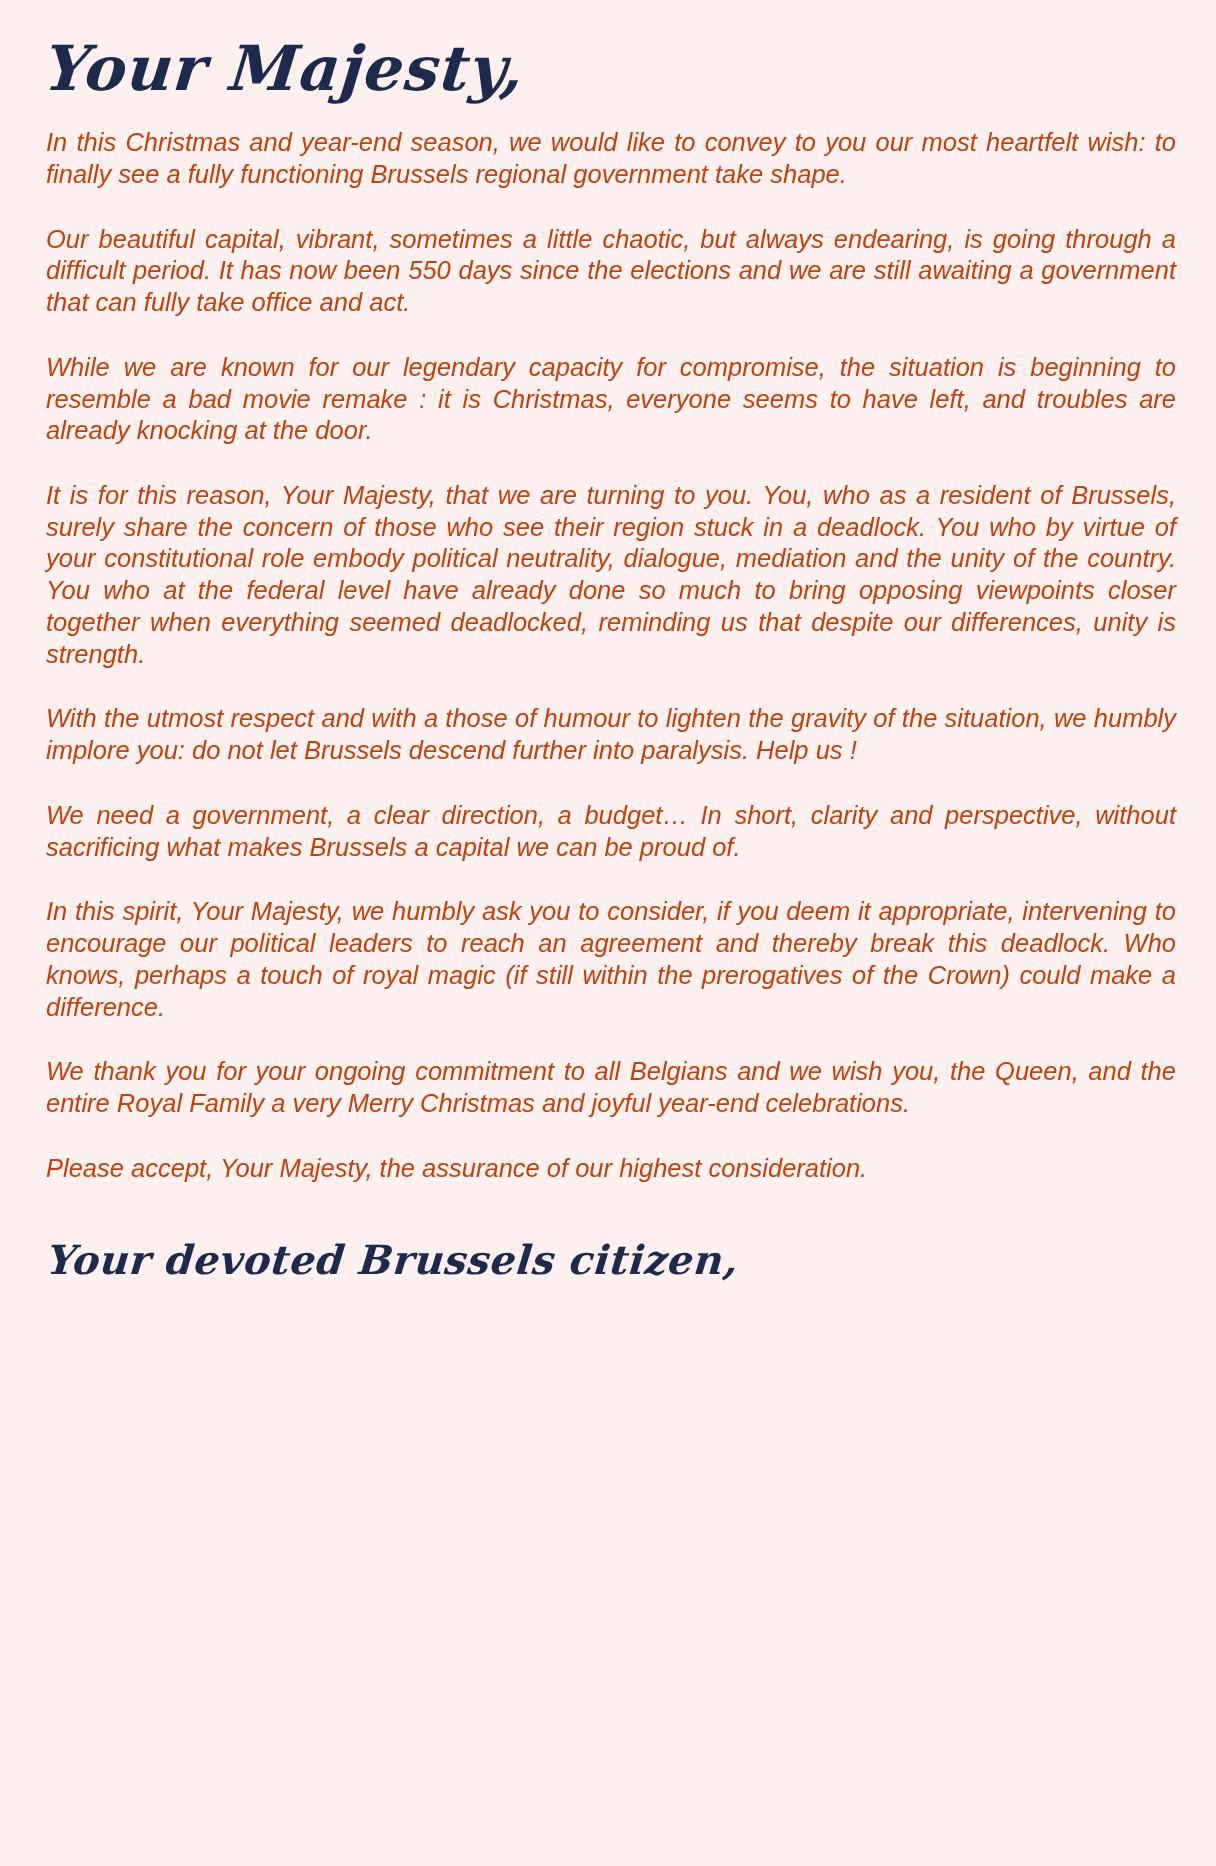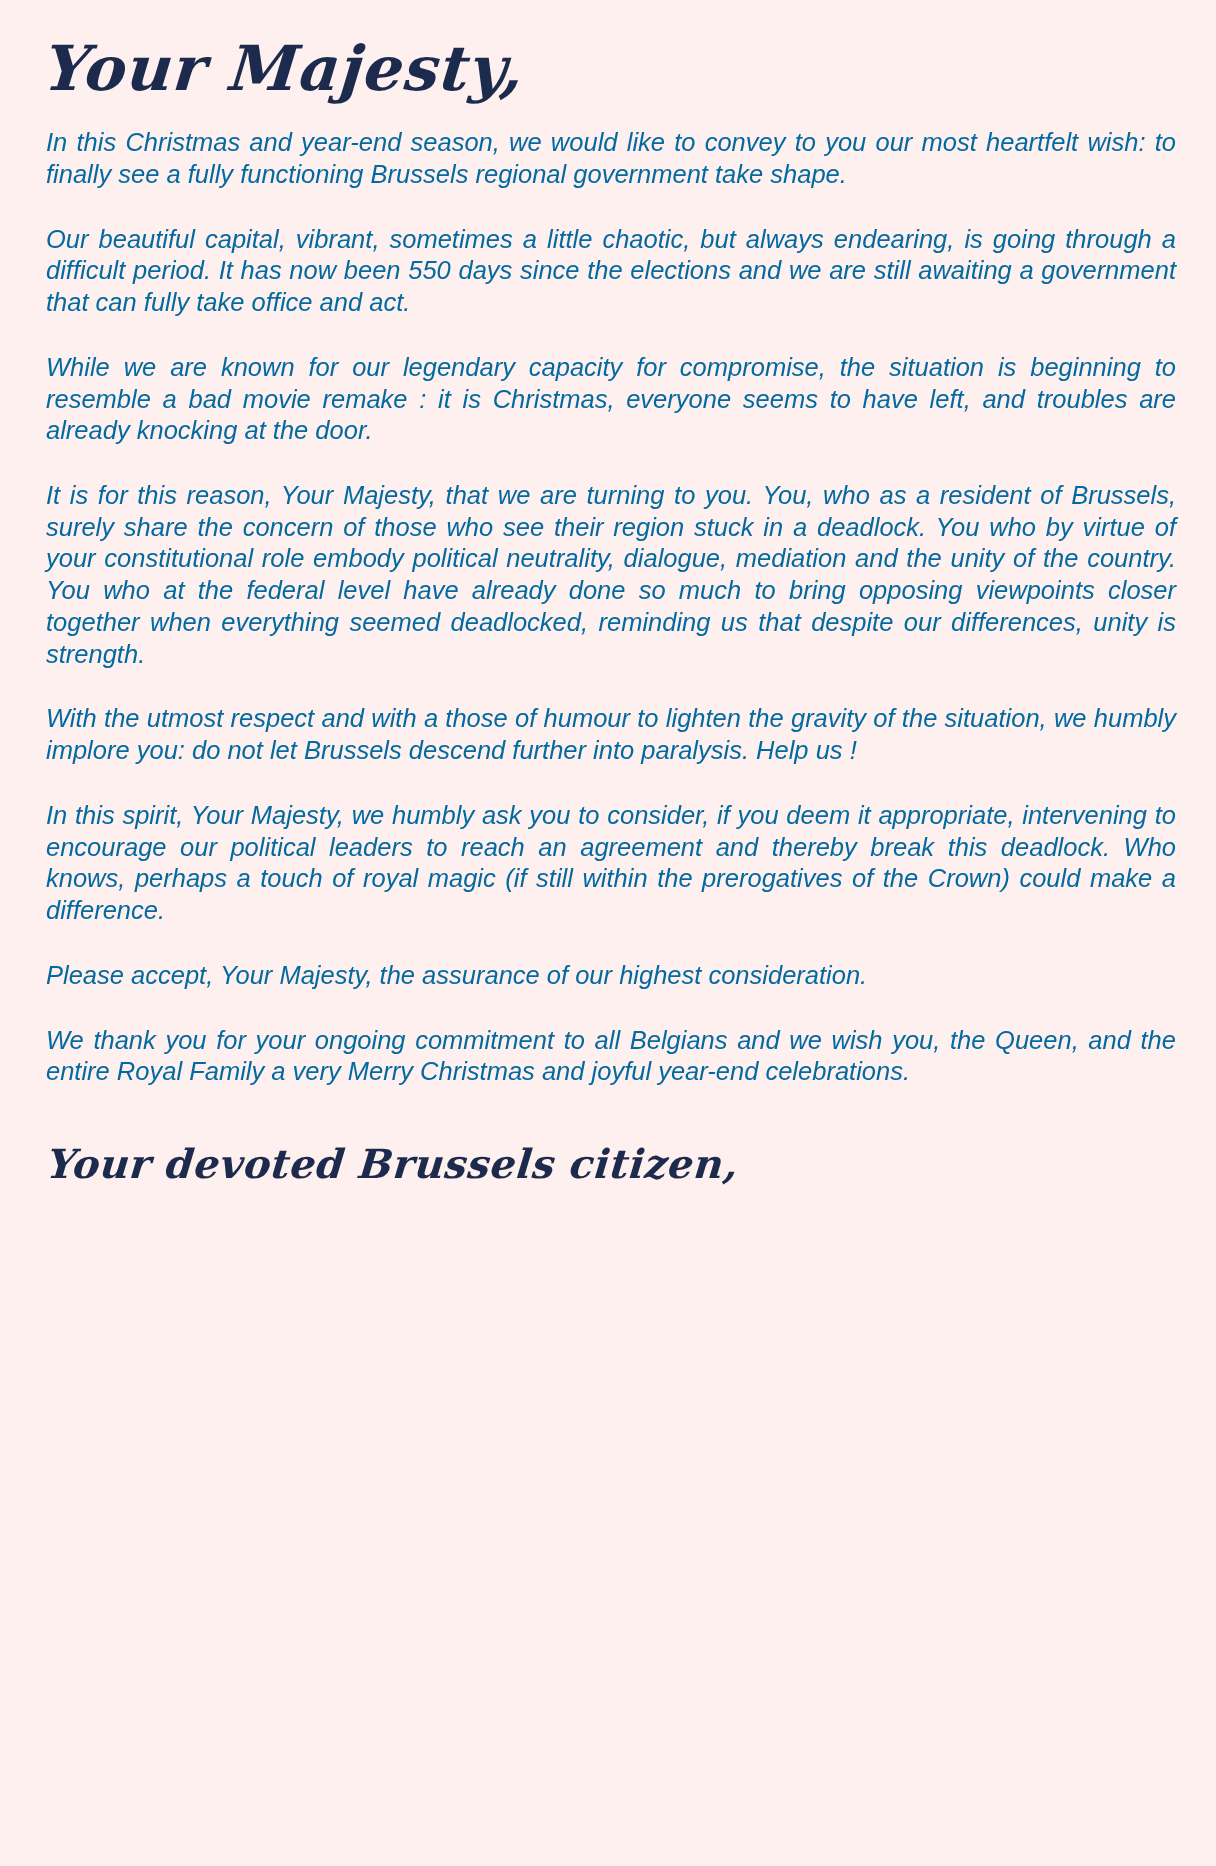--- a/index.html
+++ b/index.html
@@ -33,21 +33,21 @@
     display: inline-block;
   }
   .body-text {
     padding: 0 10px 0 6px;
   }
   p.para {
     font-family: "Liberation Sans", sans-serif;
     font-style: italic;
     font-size: 25.5px;
     line-height: 1.245;
-    color: #0369a1;
+    color: #c2410c;
     text-align: justify;
     margin: 0 0 33px 0;
   }
   p.para:last-of-type {
     margin-bottom: 30px;
   }
   p.para.nojustify {
     text-align: left;
   }
   .signature {
@@ -70,20 +70,21 @@
 <div class="letter">
 
   <div class="salutation">Your Majesty,</div>
 
   <div class="body-text">
     <p class="para">In this Christmas and year-end season, we would like to convey to you our most heartfelt wish: to finally see a fully functioning Brussels regional government take shape.</p>
     <p class="para">Our beautiful capital, vibrant, sometimes a little chaotic, but always endearing, is going through a difficult period. It has now been 550 days since the elections and we are still awaiting a government that can fully take office and act.</p>
     <p class="para">While we are known for our legendary capacity for compromise, the situation is beginning to resemble a bad movie remake : it is Christmas, everyone seems to have left, and troubles are already knocking at the door.</p>
     <p class="para">It is for this reason, Your Majesty, that we are turning to you. You, who as a resident of Brussels, surely share the concern of those who see their region stuck in a deadlock. You who by virtue of your constitutional role embody political neutrality, dialogue, mediation and the unity of the country. You who at the federal level have already done so much to bring opposing viewpoints closer together when everything seemed deadlocked, reminding us that despite our differences, unity is strength.</p>
     <p class="para">With the utmost respect and with a those of humour to lighten the gravity of the situation, we humbly implore you: do not let Brussels descend further into paralysis. Help us !</p>
+    <p class="para">We need a government, a clear direction, a budget… In short, clarity and perspective, without sacrificing what makes Brussels a capital we can be proud of.</p>
     <p class="para">In this spirit, Your Majesty, we humbly ask you to consider, if you deem it appropriate, intervening to encourage our political leaders to reach an agreement and thereby break this deadlock. Who knows, perhaps a touch of royal magic (if still within the prerogatives of the Crown) could make a difference.</p>
+    <p class="para">We thank you for your ongoing commitment to all Belgians and we wish you, the Queen, and the entire Royal Family a very Merry Christmas and joyful year-end celebrations.</p>
     <p class="para nojustify">Please accept, Your Majesty, the assurance of our highest consideration.</p>
-    <p class="para">We thank you for your ongoing commitment to all Belgians and we wish you, the Queen, and the entire Royal Family a very Merry Christmas and joyful year-end celebrations.</p>
   </div>
 
   <div class="signature">Your devoted Brussels citizen,</div>
 
 </div>
 
 </body></html>

